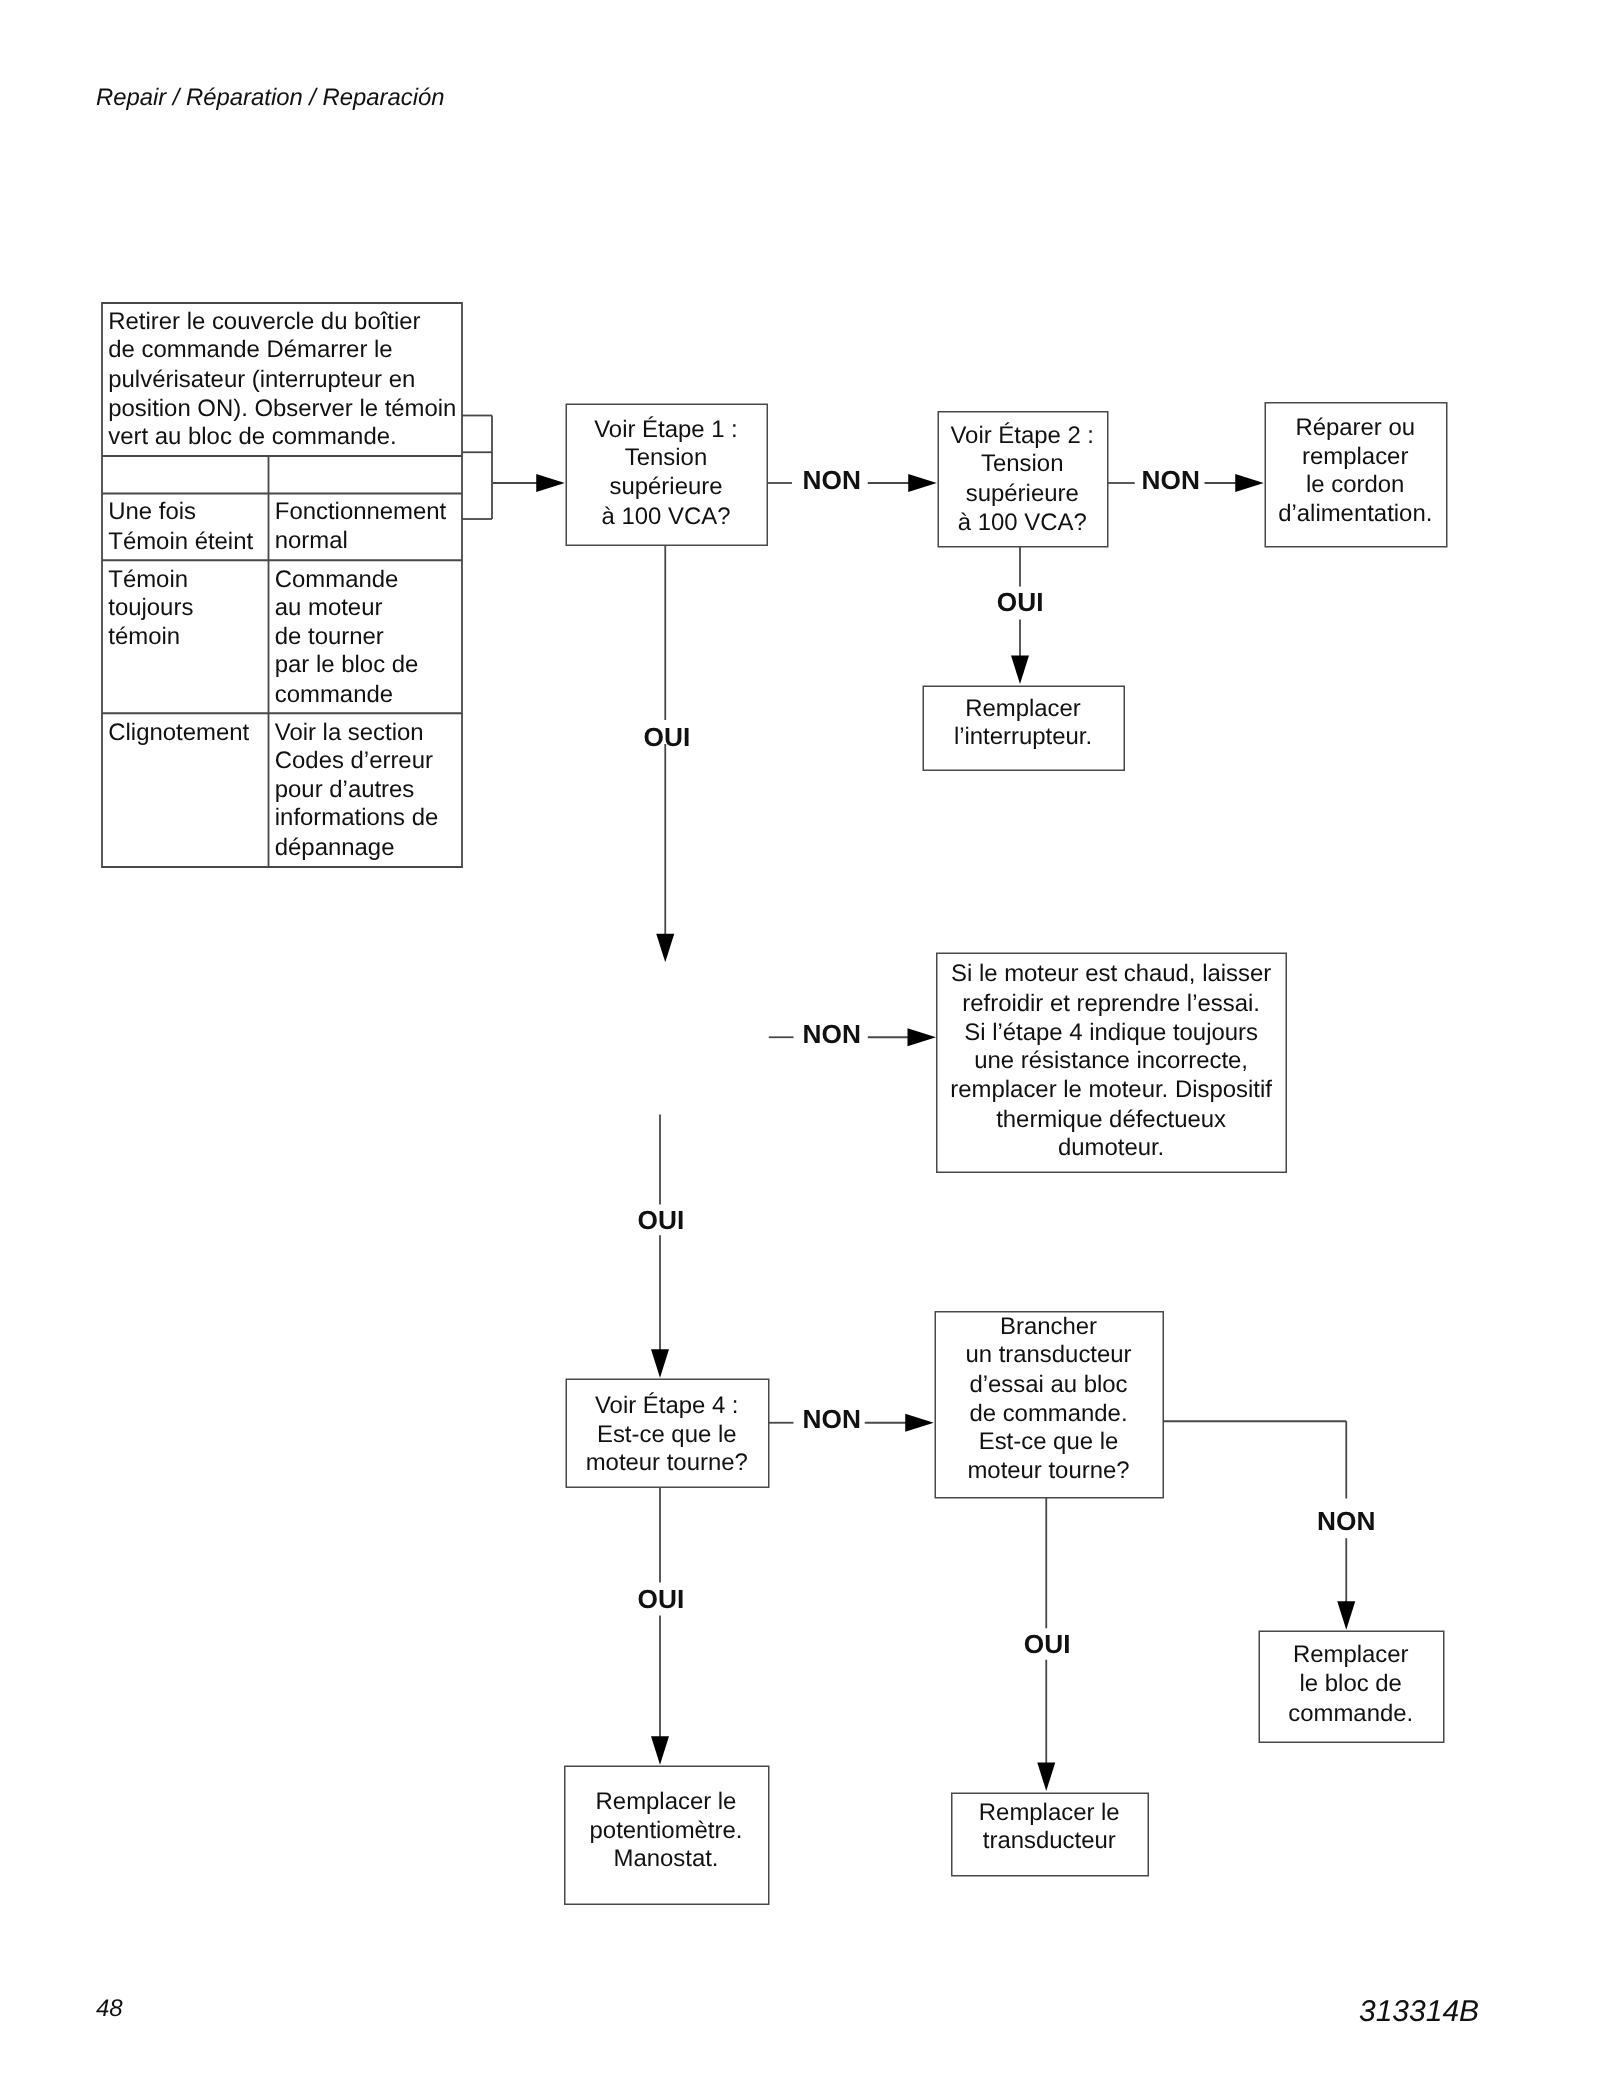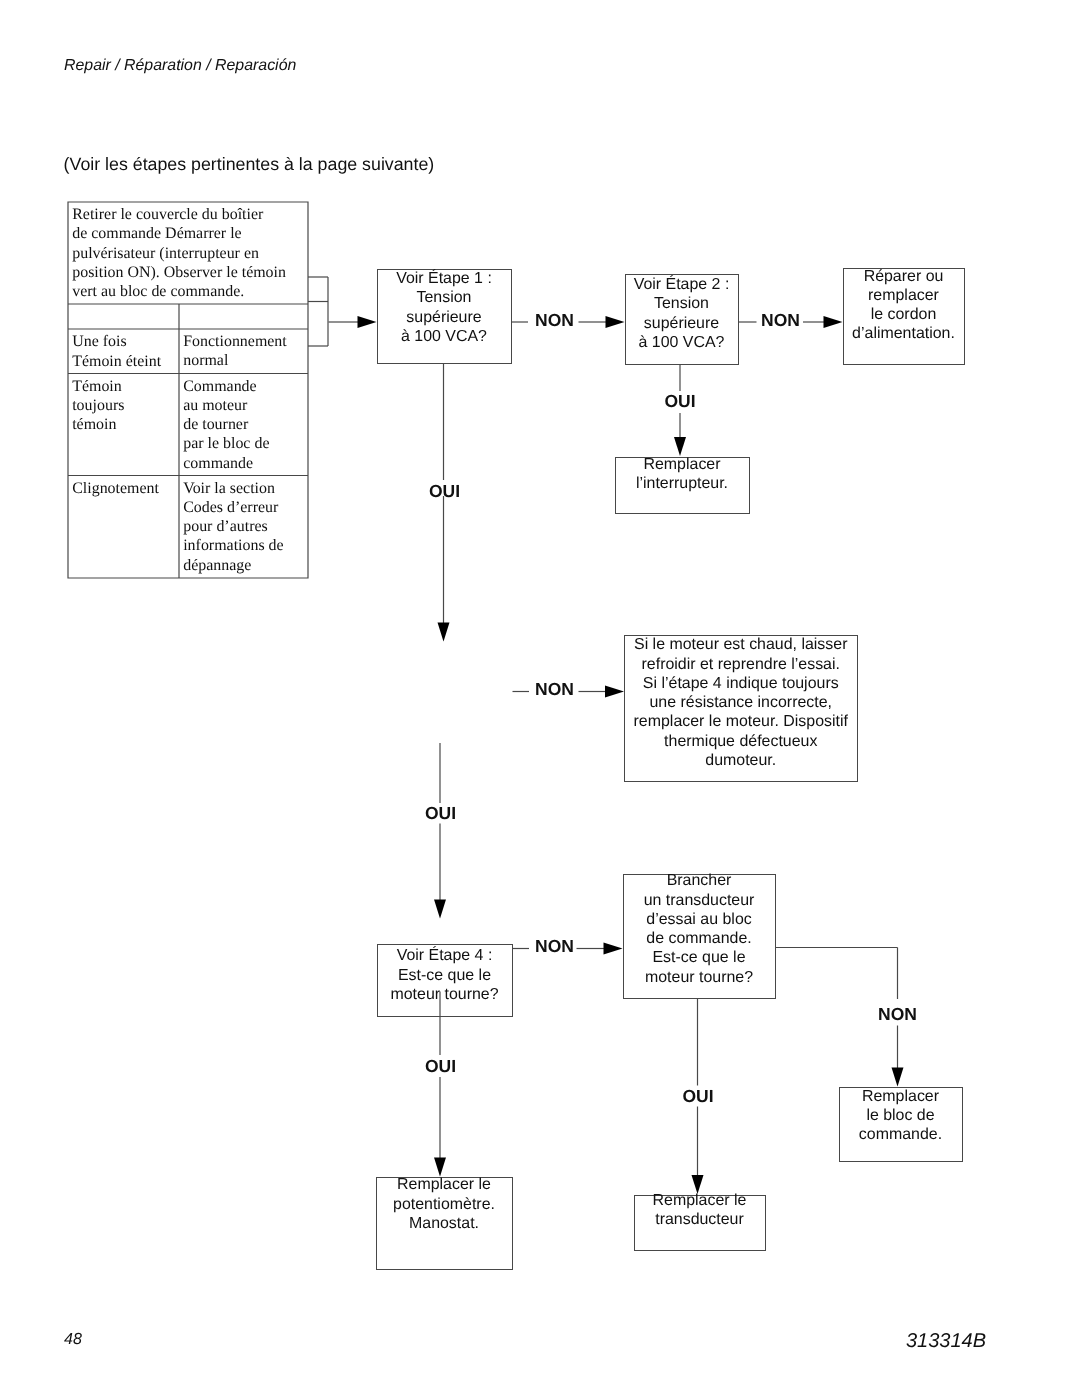--- a/index.html
+++ b/index.html
@@ -6,36 +6,35 @@
 html,body{margin:0;padding:0;background:#ffffff;}
 body{width:1080px;height:1397px;position:relative;font-family:"Liberation Sans",sans-serif;color:#111;-webkit-font-smoothing:antialiased;text-rendering:geometricPrecision;}
 .page{position:absolute;left:0;top:0;width:1080px;height:1397px;overflow:hidden;background:#fff;}
 .hdr{position:absolute;left:64px;top:57.5px;font-style:italic;font-size:15.9px;white-space:nowrap;line-height:1;}
 .title{position:absolute;left:64px;top:122px;font-weight:bold;font-size:23px;letter-spacing:-1.0px;white-space:nowrap;line-height:1;}
 .subtitle{position:absolute;left:63.6px;top:156px;font-size:17.8px;white-space:nowrap;line-height:1;}
 .pnum{position:absolute;left:64px;top:1332px;font-style:italic;font-size:16px;line-height:1;}
 .docnum{position:absolute;left:906px;top:1331px;font-style:italic;font-size:20px;line-height:1;}
 
 .tbl-wrap{position:absolute;left:0;top:0;width:1080px;height:1397px;}
-.cell{position:absolute;box-sizing:border-box;font-size:15.95px;line-height:19.25px;font-family:Liberation Serif, serif;}
+.cell{position:absolute;box-sizing:border-box;font-size:15.95px;line-height:19.25px;}
 svg.tborders{position:absolute;left:0;top:0;}
 
 .fc{position:absolute;left:0;top:0;width:1080px;height:1397px;}
-.node{position:absolute;box-sizing:border-box;border:1px solid #484848;display:flex;justify-content:center;}
+.node{position:absolute;box-sizing:border-box;border:1px solid #484848;display:flex;align-items:center;justify-content:center;}
 .node .txt{font-size:15.95px;line-height:19.25px;text-align:center;width:100%;position:relative;}
 .elabel{position:absolute;font-weight:bold;font-size:17.5px;line-height:1;white-space:nowrap;}
 svg.wires{position:absolute;left:0;top:0;width:1080px;height:1397px;overflow:visible;}
 
 </style>
 </head>
 <body>
 
 <div class="page">
   <div class="hdr">Repair / Réparation / Reparación</div>
-  <div class="subtitle">(Voir les étapes pertinentes à la page suivante)</div>
   <div class="pnum">48</div>
   <div class="docnum">313314B</div>
   <div class="tbl-wrap">
     <div class="cell intro" style="left:72.2px;top:205.2px;width:232.8px;">
       <div>Retirer le couvercle du boîtier</div>
       <div>de commande Démarrer le</div>
       <div>pulvérisateur (interrupteur en</div>
       <div>position ON). Observer le témoin</div>
       <div>vert au bloc de commande.</div>
     </div>
@@ -123,21 +122,21 @@
       <div class="txt" style="top:-0.2px">
         <div>Si le moteur est chaud, laisser</div>
         <div>refroidir et reprendre l’essai.</div>
         <div>Si l’étape 4 indique toujours</div>
         <div>une résistance incorrecte,</div>
         <div>remplacer le moteur. Dispositif</div>
         <div>thermique défectueux</div>
         <div>dumoteur.</div>
       </div>
     </div>
-    <div class="node" style="left:376.5px;top:919.0px;width:136.0px;height:72.5px;margin-top:25px;">
+    <div class="node" style="left:376.5px;top:919.0px;width:136.0px;height:72.5px;">
       <div class="txt" style="top:1.3px">
         <div>Voir Étape 4 :</div>
         <div>Est-ce que le</div>
         <div>moteur tourne?</div>
       </div>
     </div>
     <div class="node" style="left:622.5px;top:873.5px;width:153.0px;height:125.0px;">
       <div class="txt" style="top:-3.2px">
         <div>Brancher</div>
         <div>un transducteur</div>

